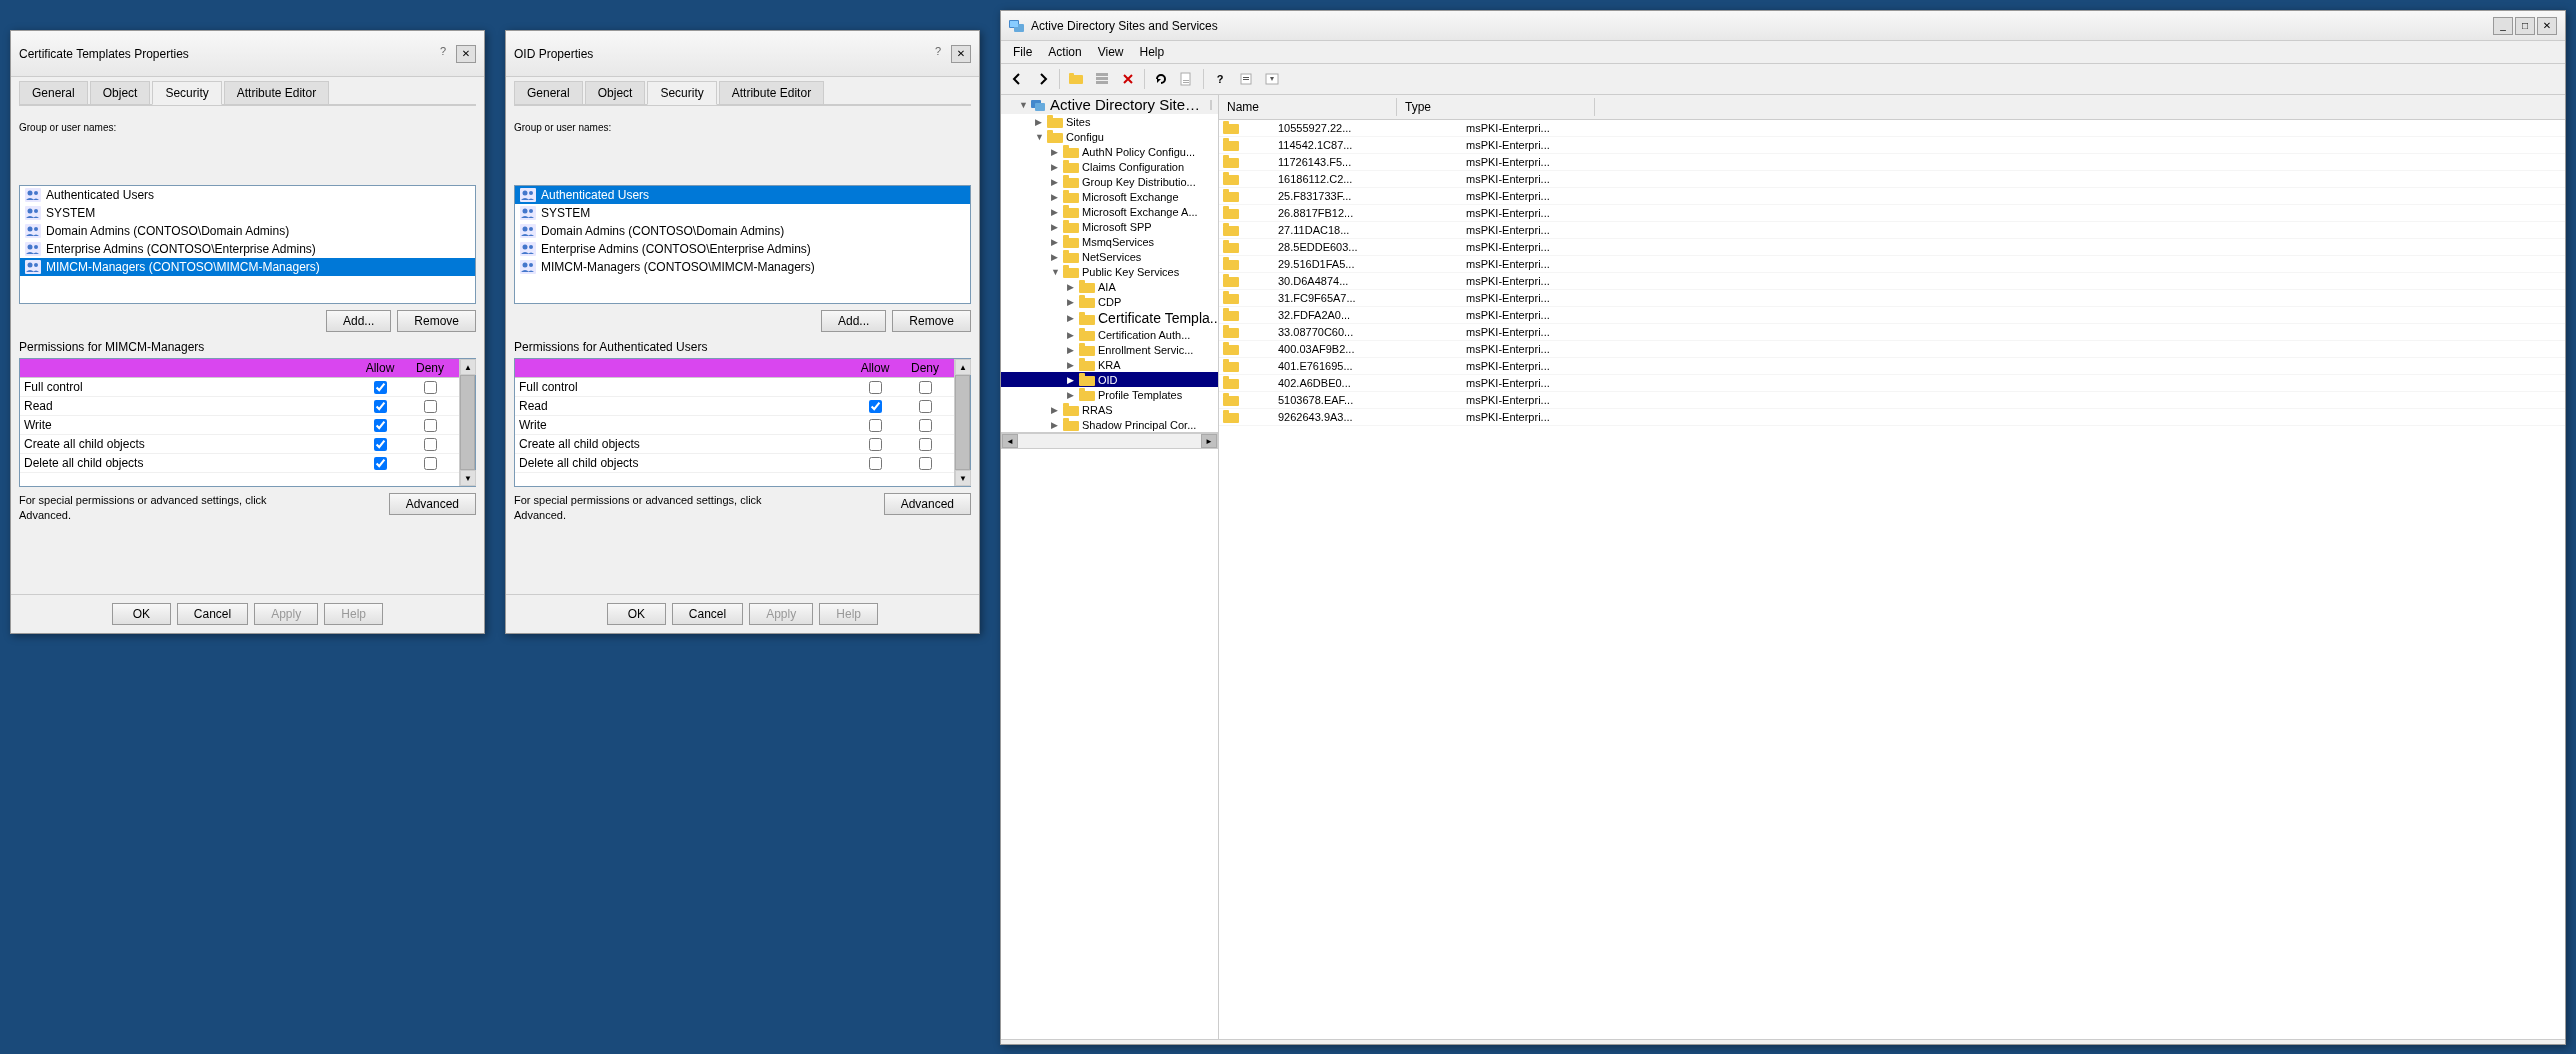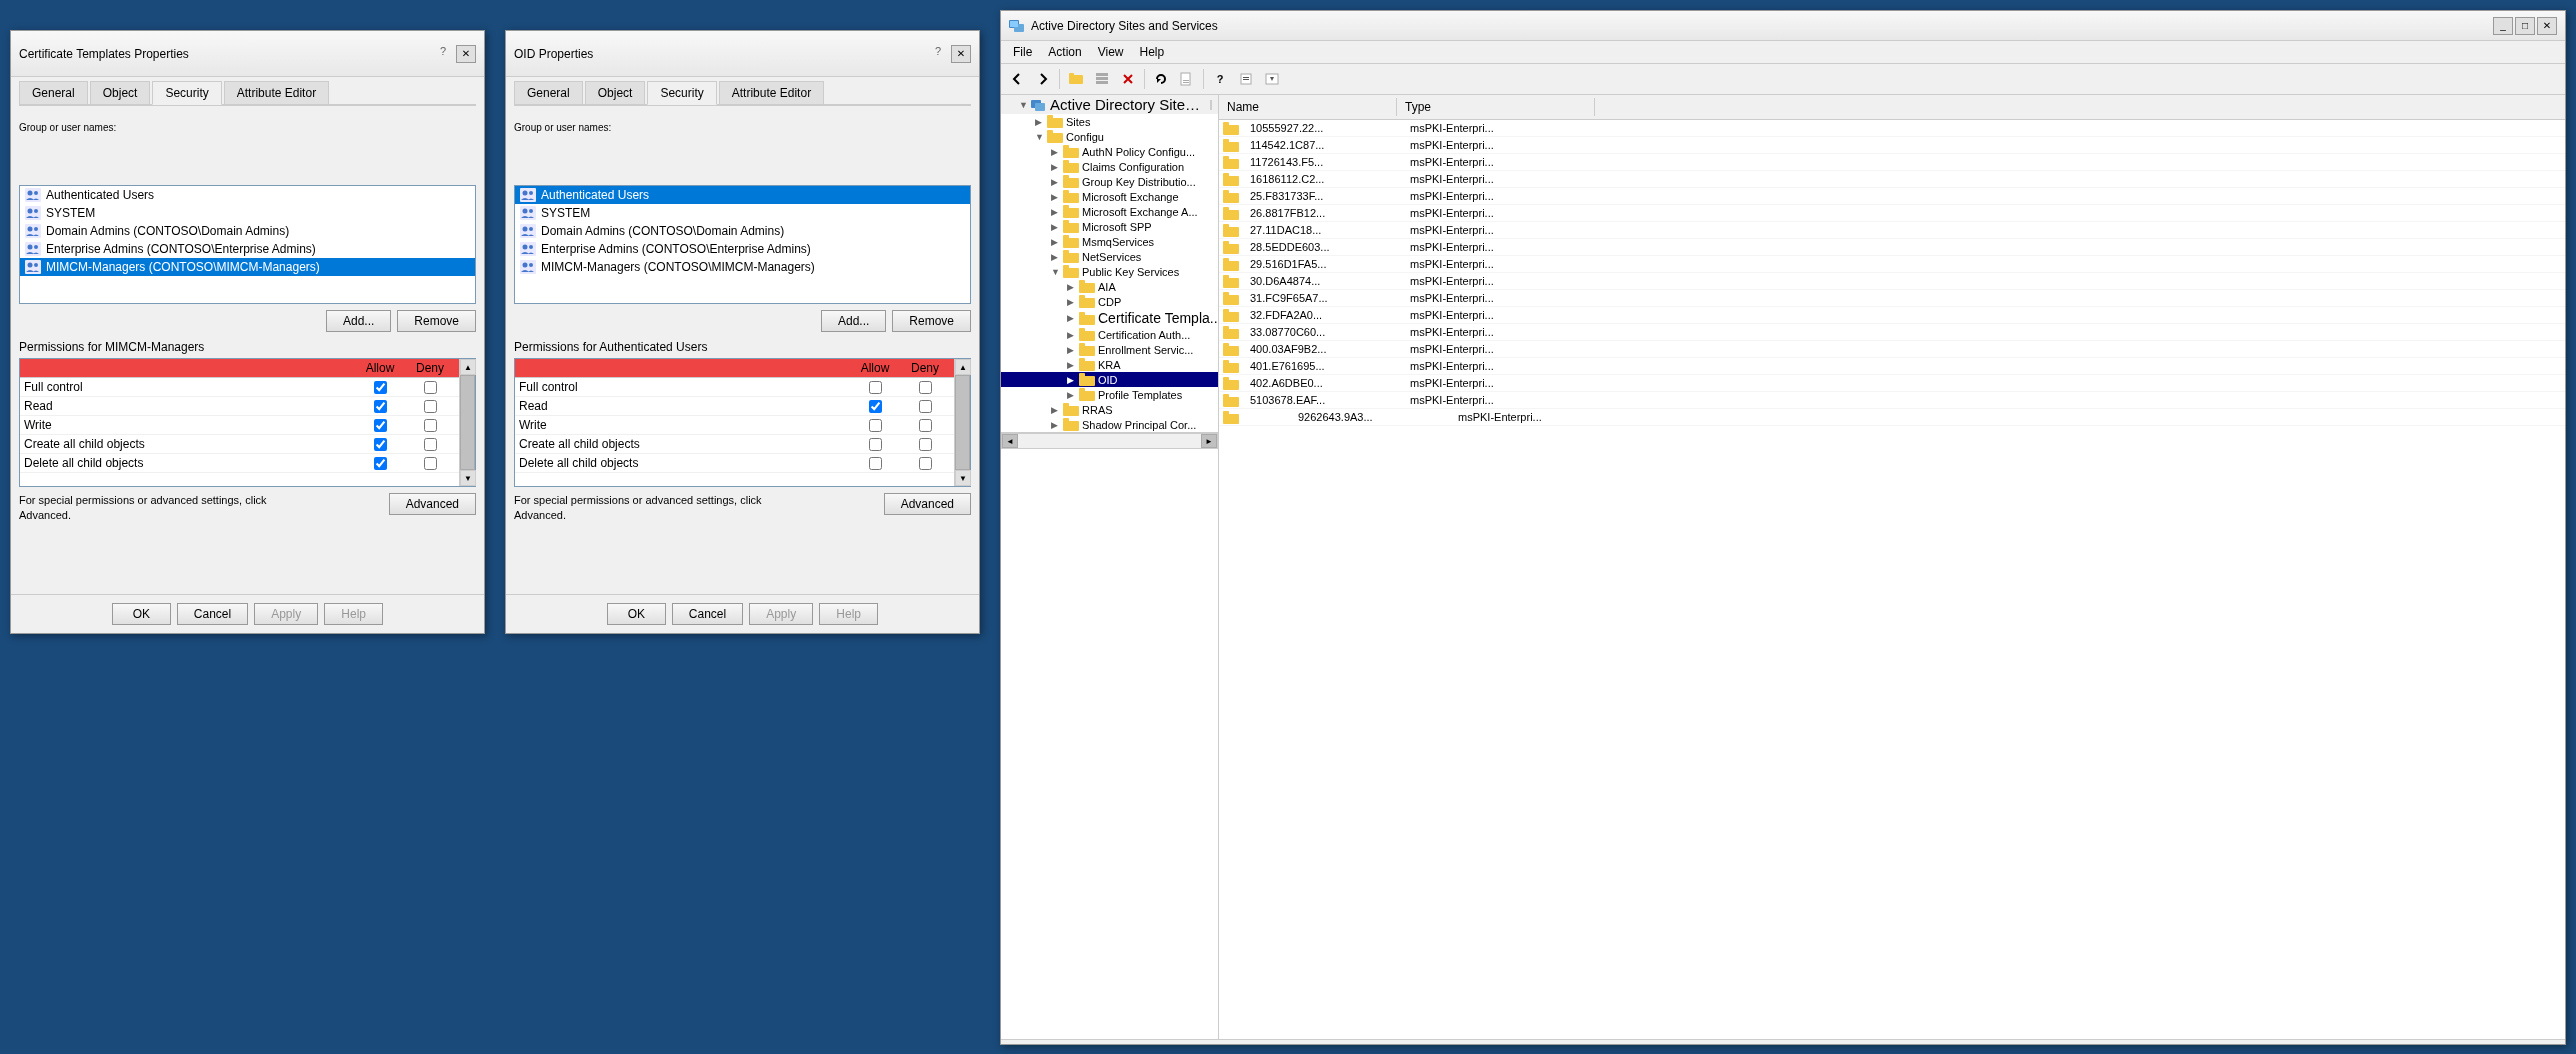--- a/index.html
+++ b/index.html
@@ -134,21 +134,21 @@
     }
 
     
     .perms-label {
       font-size: 12px;
       margin-bottom: 4px;
     }
 
     .perms-header {
       display: flex;
-      background: #ef4444;
+      background: #d946ef;
       border-bottom: 1px solid #ccc;
       padding: 2px 4px;
     }
 
     .perms-header-name { flex: 1; }
     .perms-header-allow { width: 50px; text-align: center; }
     .perms-header-deny { width: 50px; text-align: center; }
 
     .perm-row {
       display: flex;
@@ -296,24 +296,25 @@
       cursor: pointer;
     }
 
     .list-content {
       flex: 1;
       overflow-y: auto;
     }
 
     .list-row {
       display: flex;
-      align-items: flex-end;
+      align-items: flex-start;
       padding: 1px 0;
       border-bottom: 1px solid #f5f5f5;
       cursor: pointer;
+      gap: 28px;
     }
 
     .list-cell {
       padding: 1px 8px;
       font-size: 11px;
       overflow: hidden;
       text-overflow: ellipsis;
       white-space: nowrap;
     }
 
@@ -1192,21 +1193,21 @@
             </svg>
           <div class="list-cell" style="width:160px;">5103678.EAF...</div>
           <div class="list-cell" style="width:198px;">msPKI-Enterpri...</div>
           <div class="list-cell" style="flex:1;"></div>
         </div>
         <div class="list-row">
           <svg width="16" height="13" viewBox="0 0 16 13" style="margin:0 3px 0 4px; flex-shrink:0;">
               <rect x="0" y="3" width="16" height="10" fill="#f4c842" rx="1"></rect>
               <rect x="0" y="0" width="6" height="4" fill="#f4c842" rx="1"></rect>
             </svg>
-          <div class="list-cell" style="width:160px;margin-left:48px;">9262643.9A3...</div>
+          <div class="list-cell" style="width:160px;">9262643.9A3...</div>
           <div class="list-cell" style="width:198px;">msPKI-Enterpri...</div>
           <div class="list-cell" style="flex:1;"></div>
         </div>
       </div>
     </div>
   </div>
 
   <div class="status-bar">
     <span></span>
   </div>

